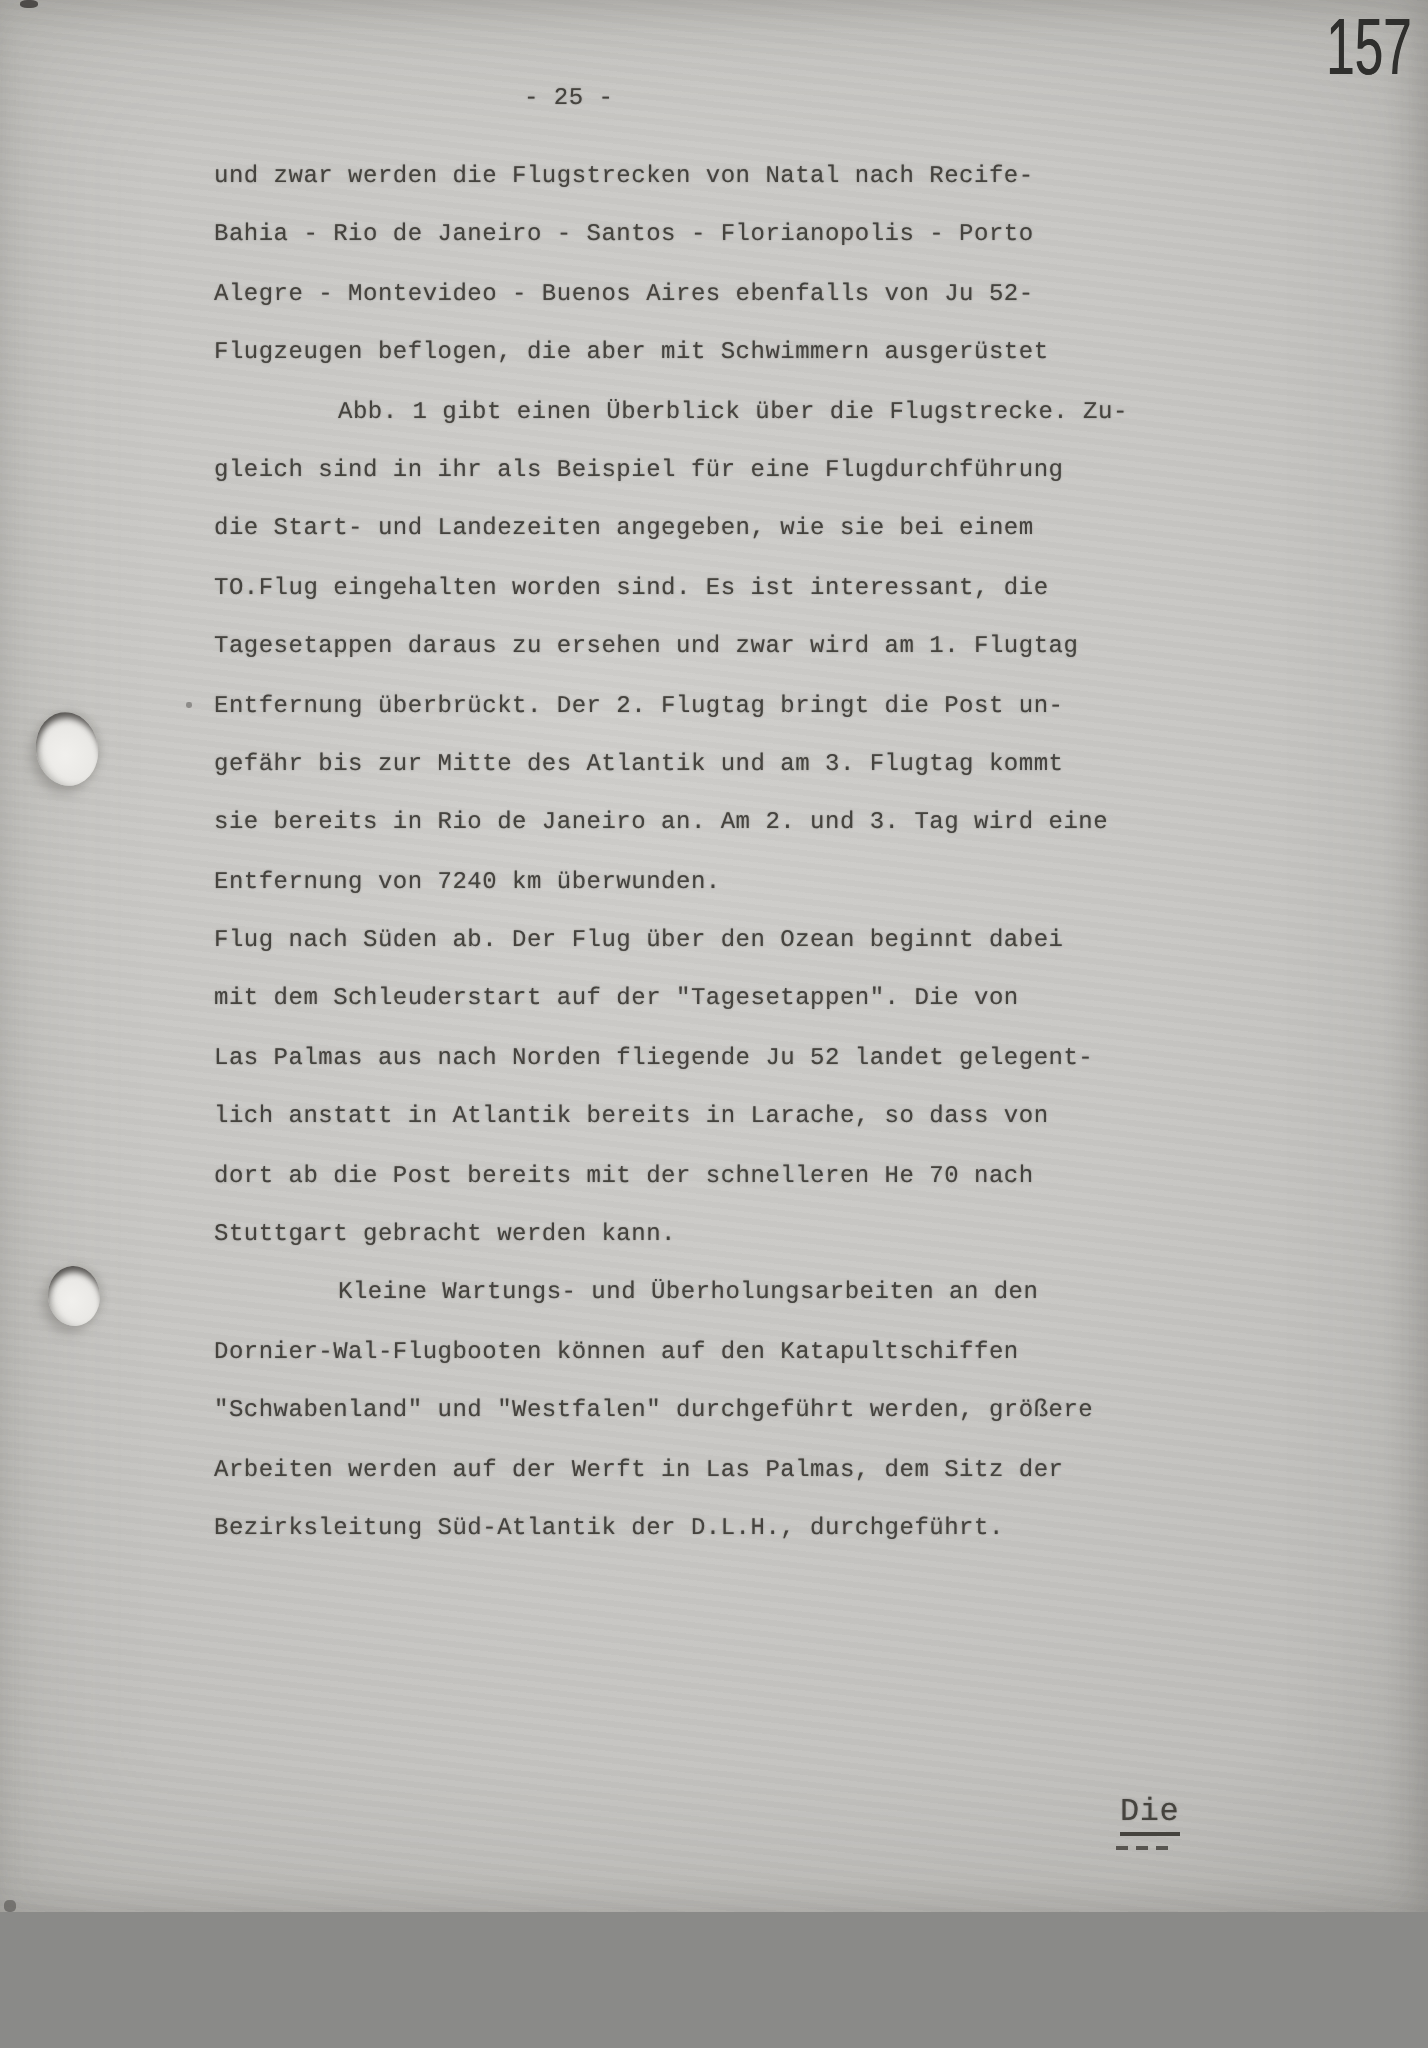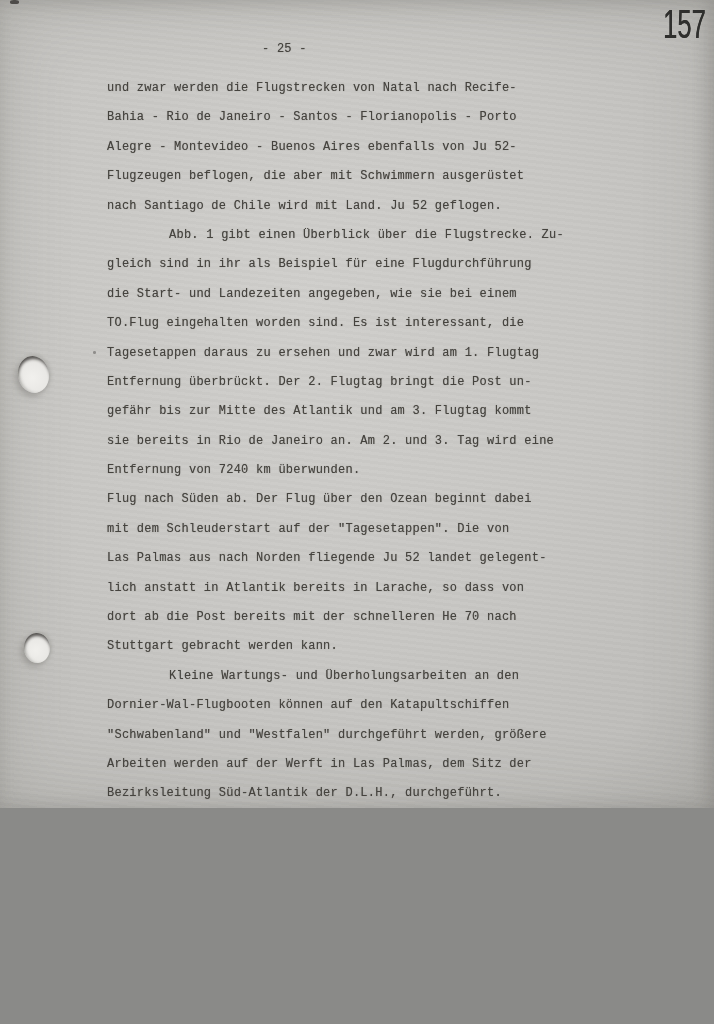--- a/index.html
+++ b/index.html
@@ -6,21 +6,21 @@
     margin: 0;
     padding: 0;
     width: 714px;
     height: 1024px;
     overflow: hidden;
     background: #8a8a88;
   }
   .paper {
     position: relative;
     width: 714px;
-    height: 808px;
+    height: 956px;
     overflow: hidden;
     background:
       repeating-linear-gradient(7deg, rgba(255,255,255,0.015) 0 3px, rgba(0,0,0,0.015) 3px 6px),
       radial-gradient(ellipse at 42% 38%, #d0cfcc 0%, #c8c7c4 50%, #bfbebb 82%, #b2b1ae 100%);
     box-shadow:
       inset 0 0 70px rgba(110,108,102,0.22),
       inset -6px 0 16px rgba(95,93,89,0.22),
       inset 0 8px 22px rgba(125,123,119,0.12);
     font-family: "Liberation Mono", "DejaVu Sans Mono", monospace;
     color: var(--ink, #45433e);
@@ -73,21 +73,21 @@
     position: absolute;
     left: 560px;
     top: 897px;
     font-size: 16px;
     letter-spacing: 0.25px;
     text-shadow: 0 0 0.8px rgba(70,68,63,0.55);
     filter: blur(0.22px);
   }
   .catchword {
     border-bottom: 2px solid var(--ink, #45433e);
-    padding-bottom: 12px;
+    padding-bottom: 1px;
   }
   .catchword-dash {
     position: absolute;
     left: 558px;
     top: 923px;
     width: 26px;
     border-top: 2px dashed rgba(69,67,62,0.85);
   }
 
   
@@ -152,21 +152,20 @@
 
   <div class="folio">157</div>
 
   <div class="page-header">- 25 -</div>
 
   <div class="text-block" id="text-block">
       <div class="line">und zwar werden die Flugstrecken von Natal nach Recife-</div>
       <div class="line">Bahia - Rio de Janeiro - Santos - Florianopolis - Porto</div>
       <div class="line">Alegre - Montevideo - Buenos Aires ebenfalls von Ju 52-</div>
       <div class="line">Flugzeugen beflogen, die aber mit Schwimmern ausgerüstet</div>
-      <div class="line">nach Santiago de Chile wird mit Land. Ju 52 geflogen.</div>
       <div class="line indent">Abb. 1 gibt einen Überblick über die Flugstrecke. Zu-</div>
       <div class="line">gleich sind in ihr als Beispiel für eine Flugdurchführung</div>
       <div class="line">die Start- und Landezeiten angegeben, wie sie bei einem</div>
       <div class="line">TO.Flug eingehalten worden sind. Es ist interessant, die</div>
       <div class="line">Tagesetappen daraus zu ersehen und zwar wird am 1. Flugtag</div>
       <div class="line">Entfernung überbrückt. Der 2. Flugtag bringt die Post un-</div>
       <div class="line">gefähr bis zur Mitte des Atlantik und am 3. Flugtag kommt</div>
       <div class="line">sie bereits in Rio de Janeiro an. Am 2. und 3. Tag wird eine</div>
       <div class="line">Entfernung von 7240 km überwunden.</div>
       <div class="line">Flug nach Süden ab. Der Flug über den Ozean beginnt dabei</div>

